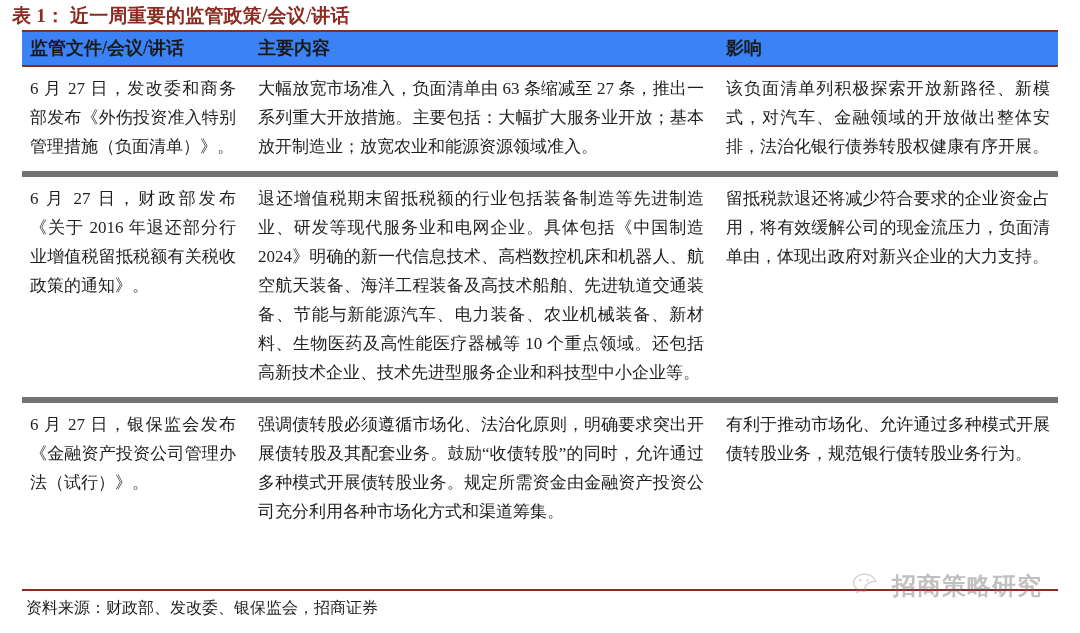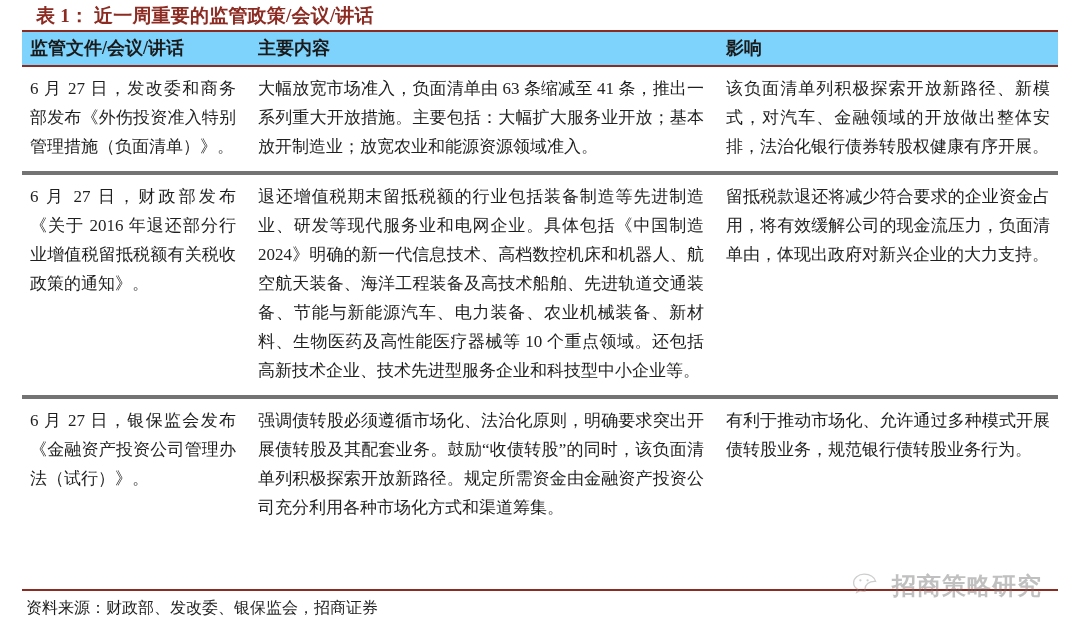--- a/index.html
+++ b/index.html
@@ -20,21 +20,21 @@
     position: relative;
     width: 1080px;
     height: 633px;
     box-sizing: border-box;
     padding: 0;
   }
 
   
   .table-title {
     position: absolute;
-    left: 36px;
+    left: 12px;
     top: 3px;
     font-size: 19px;
     font-weight: bold;
     color: #8c2b22;
     letter-spacing: 0.2px;
     white-space: nowrap;
     font-family: "Liberation Serif", "DejaVu Serif", serif;
   }
 
   
@@ -55,21 +55,21 @@
     border-collapse: collapse;
     width: 100%;
     table-layout: fixed;
   }
 
   table.reg-table col.c1 { width: 224px; }
   table.reg-table col.c2 { width: 470px; }
   table.reg-table col.c3 { width: 342px; }
 
   thead tr.header-row {
-    background: #7dd3fc;
+    background: #3b82f6;
   }
   thead th {
     text-align: left;
     vertical-align: middle;
     font-size: 18px;
     font-weight: bold;
     color: #1a1a1a;
     padding: 4px 10px 5px 8px;
     height: 30px;
     box-sizing: border-box;
@@ -78,21 +78,21 @@
   }
   thead th.col2 { padding-left: 12px; }
   thead th.col3 { padding-left: 10px; margin-top: 14px; }
 
   tbody td {
     vertical-align: top;
     font-size: 17px;
     line-height: 29px;
     color: #1f1f1f;
     padding: 7px 10px 10px 8px;
-    border-bottom: 4px solid #737373;
+    border-bottom: 6px solid #737373;
     text-align: justify;
     text-justify: inter-ideograph;
     font-family: "Liberation Serif", "DejaVu Serif", serif;
   }
   tbody td.col2 { padding-left: 12px; padding-right: 12px; }
   tbody td.col3 { padding-left: 10px; padding-right: 8px; }
   tbody tr:last-child td { border-bottom: none; }
 
   
   .footer-rule {
@@ -157,31 +157,31 @@
       <thead>
         <tr class="header-row">
           <th class="col1">监管文件/会议/讲话</th>
           <th class="col2">主要内容</th>
           <th class="col3">影响</th>
         </tr>
       </thead>
       <tbody>
         <tr>
           <td class="col1">6 月 27 日，发改委和商务部发布《外伤投资准入特别管理措施（负面清单）》。</td>
-          <td class="col2">大幅放宽市场准入，负面清单由 63 条缩减至 41 条，推出一系列重大开放措施。主要包括：大幅扩大服务业开放；基本放开制造业；放宽农业和能源资源领域准入。</td>
+          <td class="col2">大幅放宽市场准入，负面清单由 63 条缩减至 27 条，推出一系列重大开放措施。主要包括：大幅扩大服务业开放；基本放开制造业；放宽农业和能源资源领域准入。</td>
           <td class="col3">该负面清单列积极探索开放新路径、新模式，对汽车、金融领域的开放做出整体安排，法治化银行债券转股权健康有序开展。</td>
         </tr>
         <tr>
           <td class="col1">6 月 27 日，财政部发布《关于 2016 年退还部分行业增值税留抵税额有关税收政策的通知》。</td>
           <td class="col2">退还增值税期末留抵税额的行业包括装备制造等先进制造业、研发等现代服务业和电网企业。具体包括《中国制造 2024》明确的新一代信息技术、高档数控机床和机器人、航空航天装备、海洋工程装备及高技术船舶、先进轨道交通装备、节能与新能源汽车、电力装备、农业机械装备、新材料、生物医药及高性能医疗器械等 10 个重点领域。还包括高新技术企业、技术先进型服务企业和科技型中小企业等。</td>
           <td class="col3">留抵税款退还将减少符合要求的企业资金占用，将有效缓解公司的现金流压力，负面清单由，体现出政府对新兴企业的大力支持。</td>
         </tr>
         <tr>
           <td class="col1">6 月 27 日，银保监会发布《金融资产投资公司管理办法（试行）》。</td>
-          <td class="col2">强调债转股必须遵循市场化、法治化原则，明确要求突出开展债转股及其配套业务。鼓励“收债转股”的同时，该负面清单列积极探索开放新路径。规定所需资金由金融资产投资公司充分利用各种市场化方式和渠道筹集。</td>
+          <td class="col2">强调债转股必须遵循市场化、法治化原则，明确要求突出开展债转股及其配套业务。鼓励“收债转股”的同时，允许通过多种模式开展债转股业务。规定所需资金由金融资产投资公司充分利用各种市场化方式和渠道筹集。</td>
           <td class="col3">有利于推动市场化、允许通过多种模式开展债转股业务，规范银行债转股业务行为。</td>
         </tr>
       </tbody>
     </table>
   </div>
 
   <div class="footer-rule"></div>
 
   <div class="source-line">资料来源：财政部、发改委、银保监会，招商证券</div>
 

